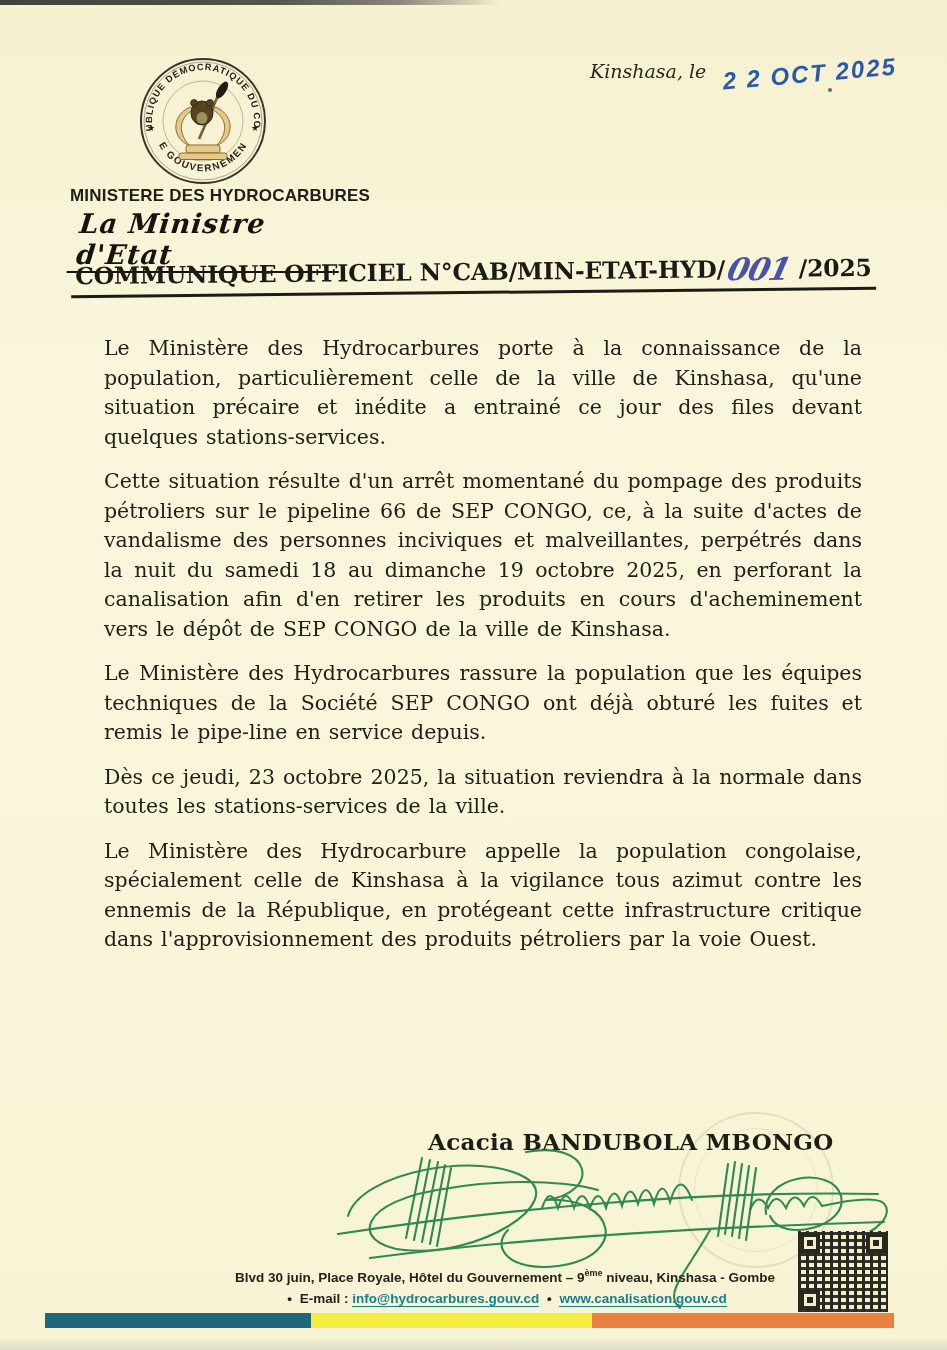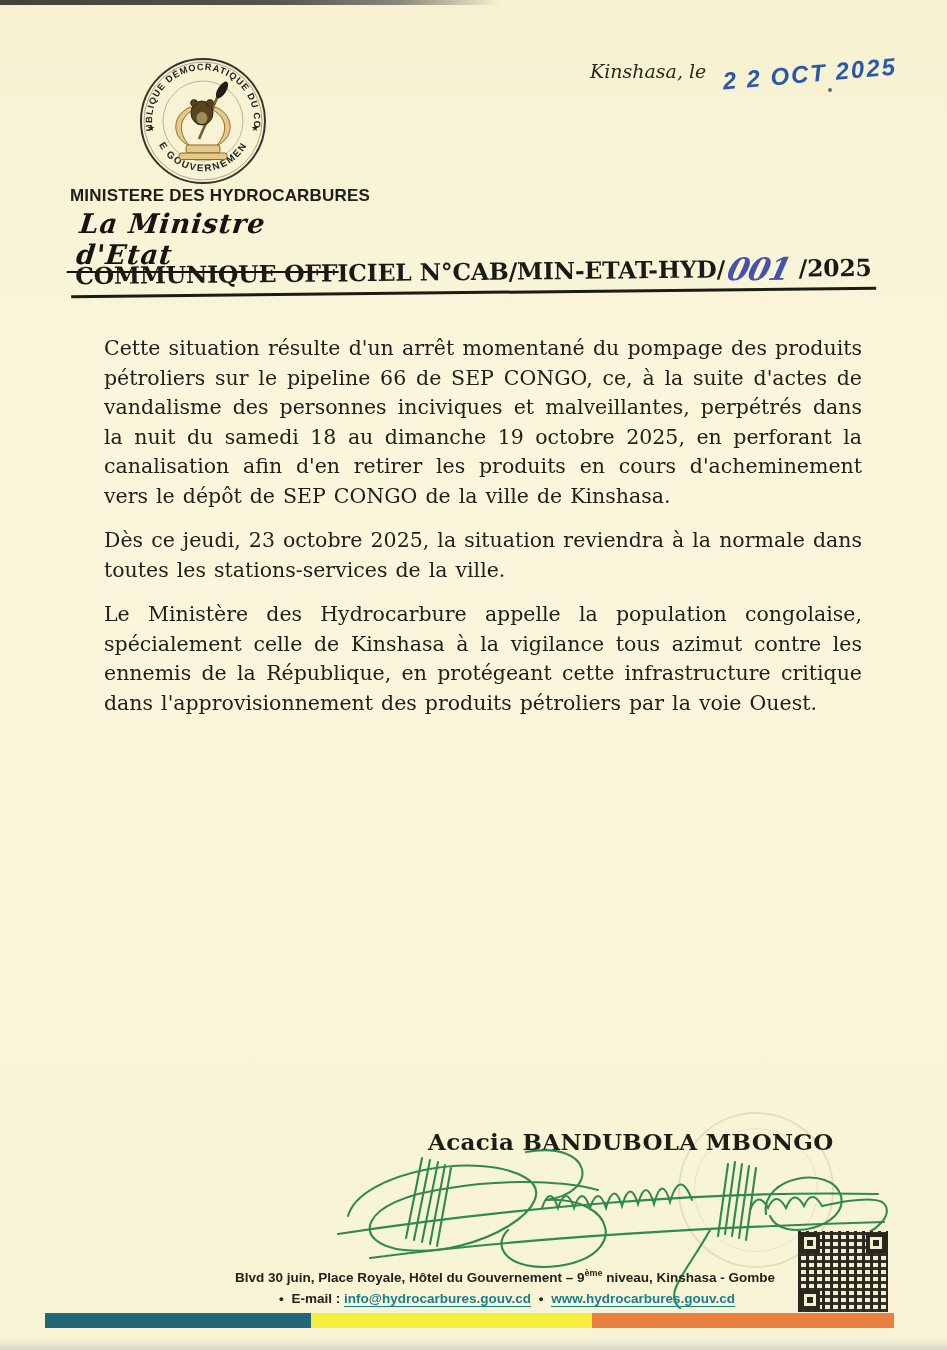--- a/index.html
+++ b/index.html
@@ -163,21 +163,23 @@
     <span class="stamp-dot"></span>
   </div>
 
   <div class="title-row">
     <div class="title-inner">
       <span>COMMUNIQUE OFFICIEL N°CAB/MIN-ETAT-HYD/</span><span class="title-number">001</span><span>/2025</span>
     </div>
   </div>
 
   <div class="body-text">
+    <p>Le Ministère des Hydrocarbures porte à la connaissance de la population, particulièrement celle de la ville de Kinshasa, qu'une situation précaire et inédite a entrainé ce jour des files devant quelques stations-services.</p>
     <p>Cette situation résulte d'un arrêt momentané du pompage des produits pétroliers sur le pipeline 66 de SEP CONGO, ce, à la suite d'actes de vandalisme des personnes inciviques et malveillantes, perpétrés dans la nuit du samedi 18 au dimanche 19 octobre 2025, en perforant la canalisation afin d'en retirer les produits en cours d'acheminement vers le dépôt de SEP CONGO de la ville de Kinshasa.</p>
+    <p>Le Ministère des Hydrocarbures rassure la population que les équipes techniques de la Société SEP CONGO ont déjà obturé les fuites et remis le pipe-line en service depuis.</p>
     <p>Dès ce jeudi, 23 octobre 2025, la situation reviendra à la normale dans toutes les stations-services de la ville.</p>
     <p>Le Ministère des Hydrocarbure appelle la population congolaise, spécialement celle de Kinshasa à la vigilance tous azimut contre les ennemis de la République, en protégeant cette infrastructure critique dans l'approvisionnement des produits pétroliers par la voie Ouest.</p>
   </div>
 
   <div class="embossed-seal"></div>
   <div class="sig-name">Acacia BANDUBOLA MBONGO</div>
 
   <svg class="sig-svg" width="560" height="172" viewBox="0 0 560 172">
     <g fill="none" stroke="#1f8148" stroke-width="2.1" stroke-linecap="round" opacity=".92">
       <path d="M18,78 C30,34 150,12 196,40 C236,64 150,120 74,112 C20,106 26,62 120,50 C180,40 240,44 268,52"></path>
@@ -200,21 +202,21 @@
     <div class="finder f-bl"></div>
   </div>
 
   <div class="footer">
     <div><span>Blvd 30 juin, Place Royale, Hôtel du Gouvernement – 9</span><sup>ème</sup><span> niveau, Kinshasa - Gombe</span></div>
     <div class="contact-line">
       <span class="bullet">•</span>
       <span>E-mail :</span>
       <span class="link">info@hydrocarbures.gouv.cd</span>
       <span class="bullet">•</span>
-      <span class="link">www.hydrocarbures.gouv.cd</span>
+      <span class="link">www.canalisation.gouv.cd</span>
     </div>
   </div>
 
   <div class="color-bar">
     <div class="seg seg-teal"></div>
     <div class="seg seg-yellow"></div>
     <div class="seg seg-orange"></div>
   </div>
 
   <div class="bottom-edge"></div>

